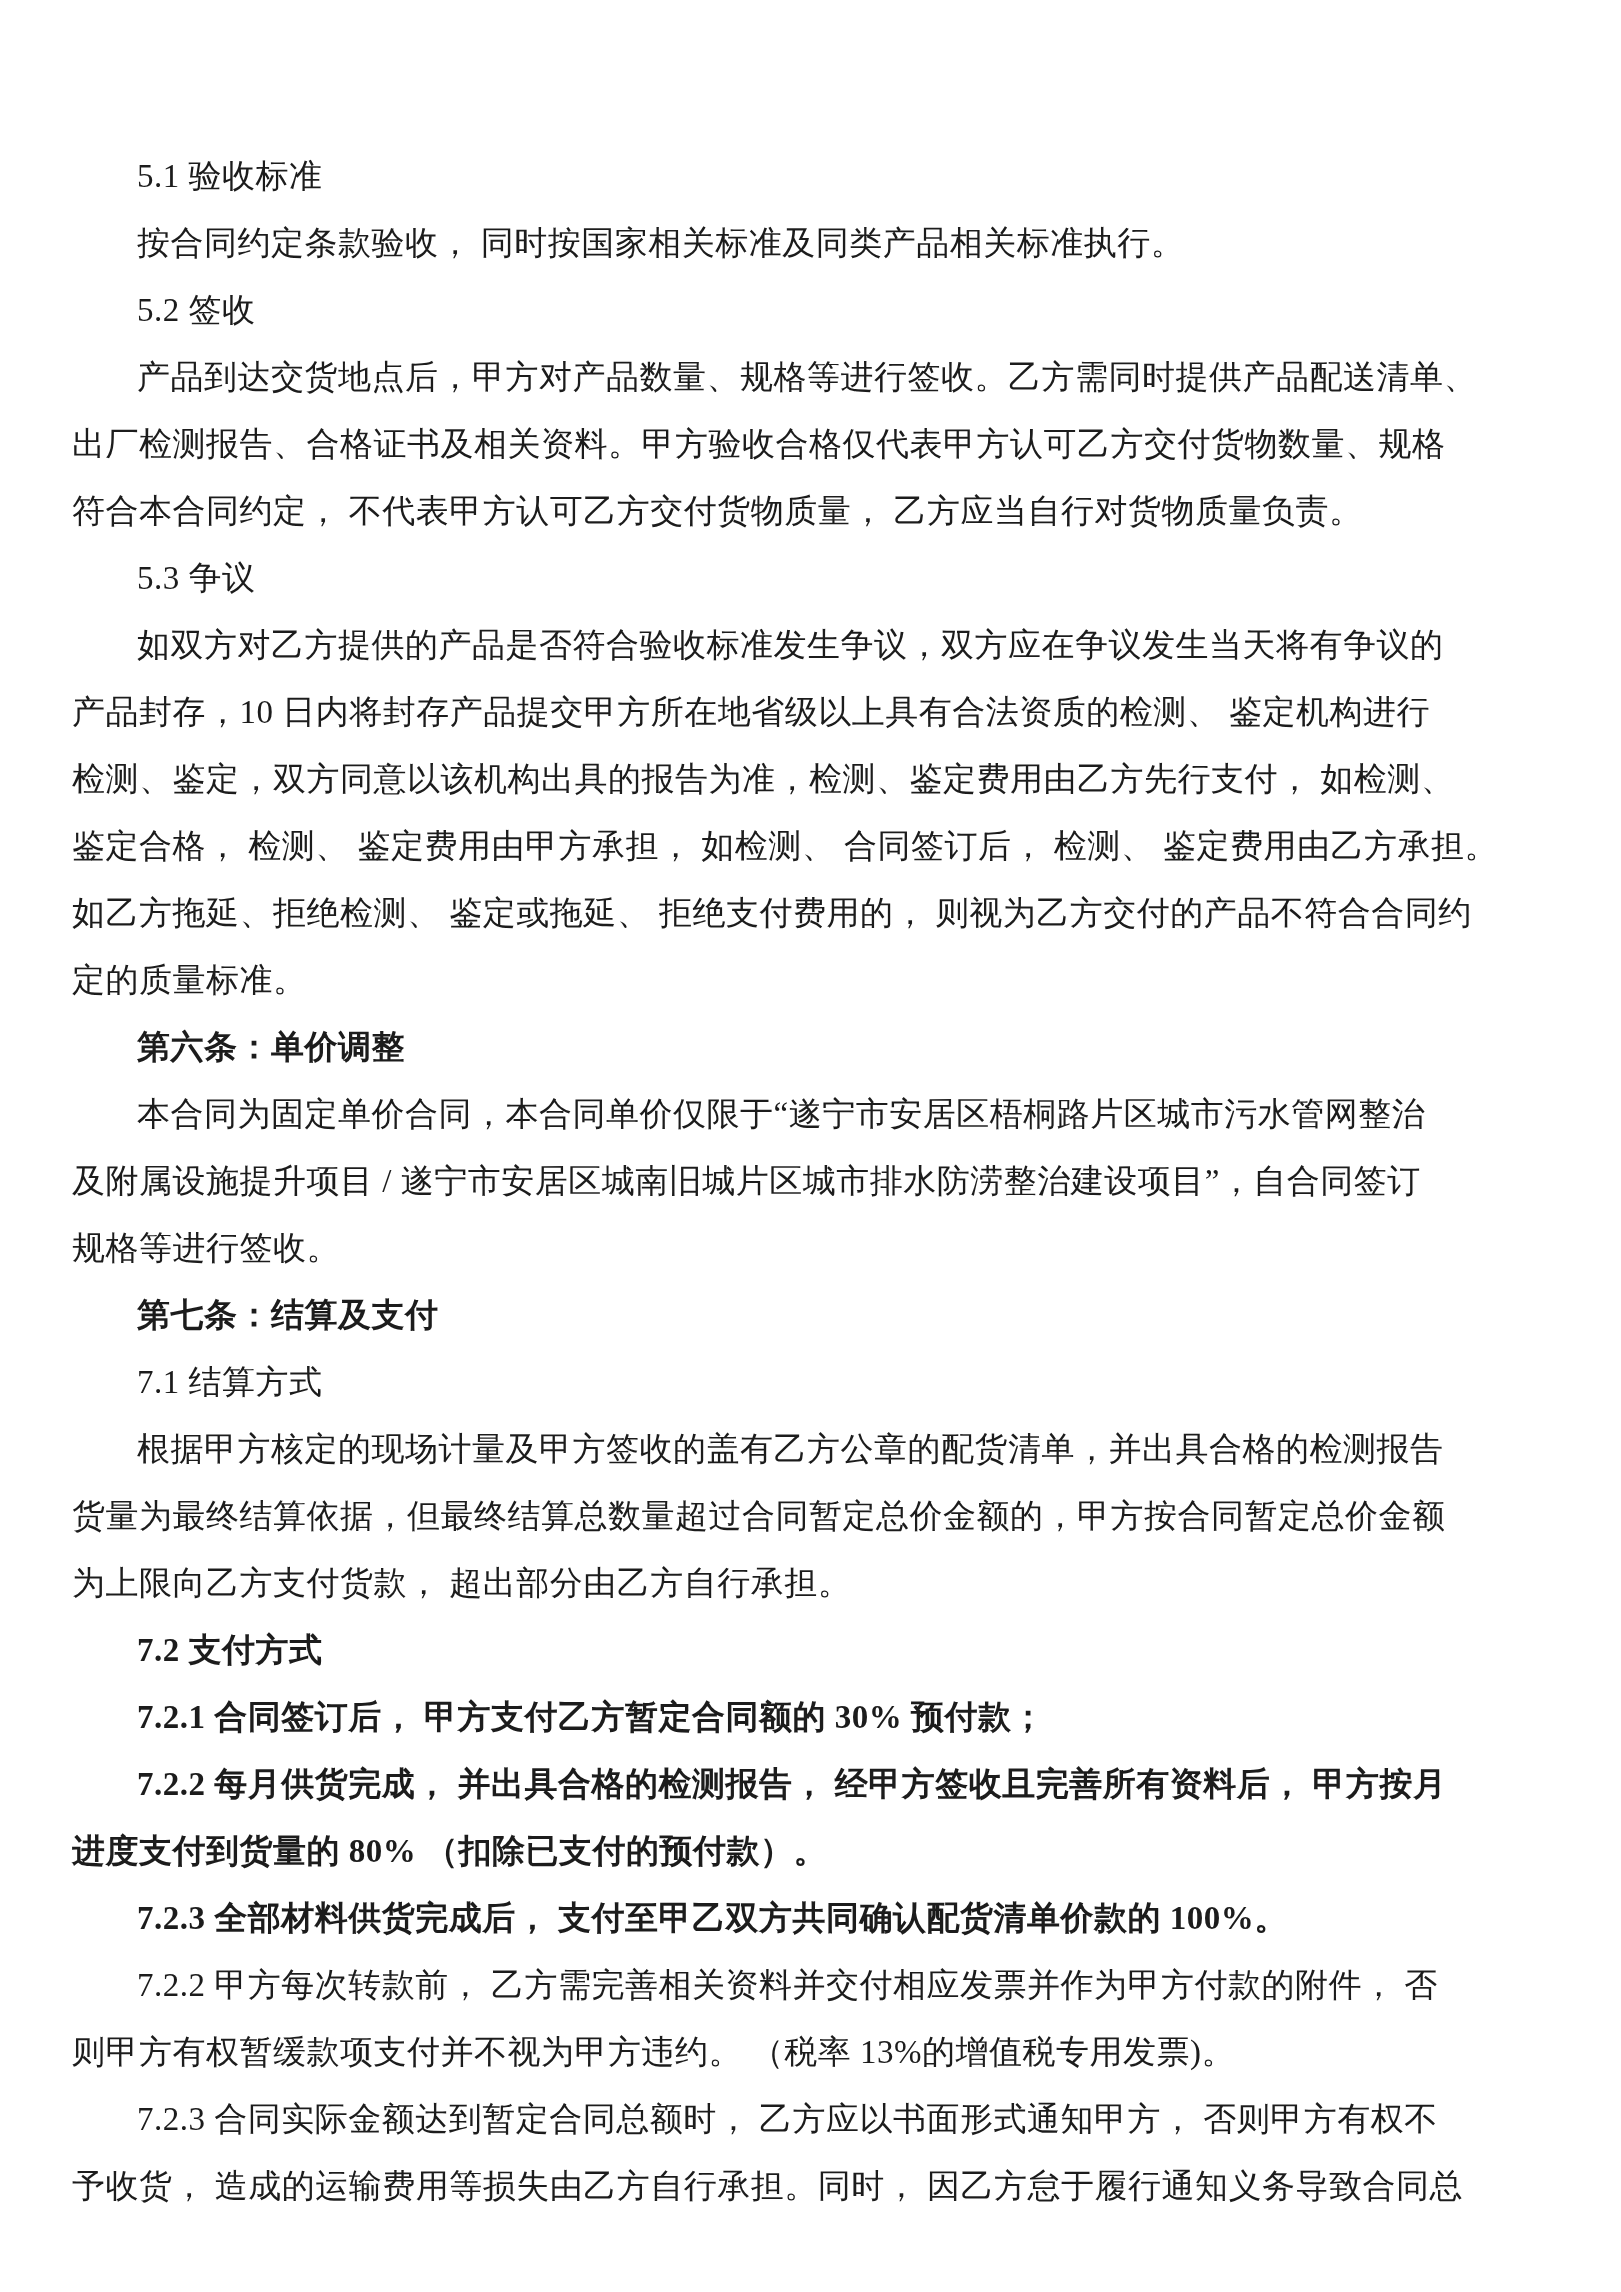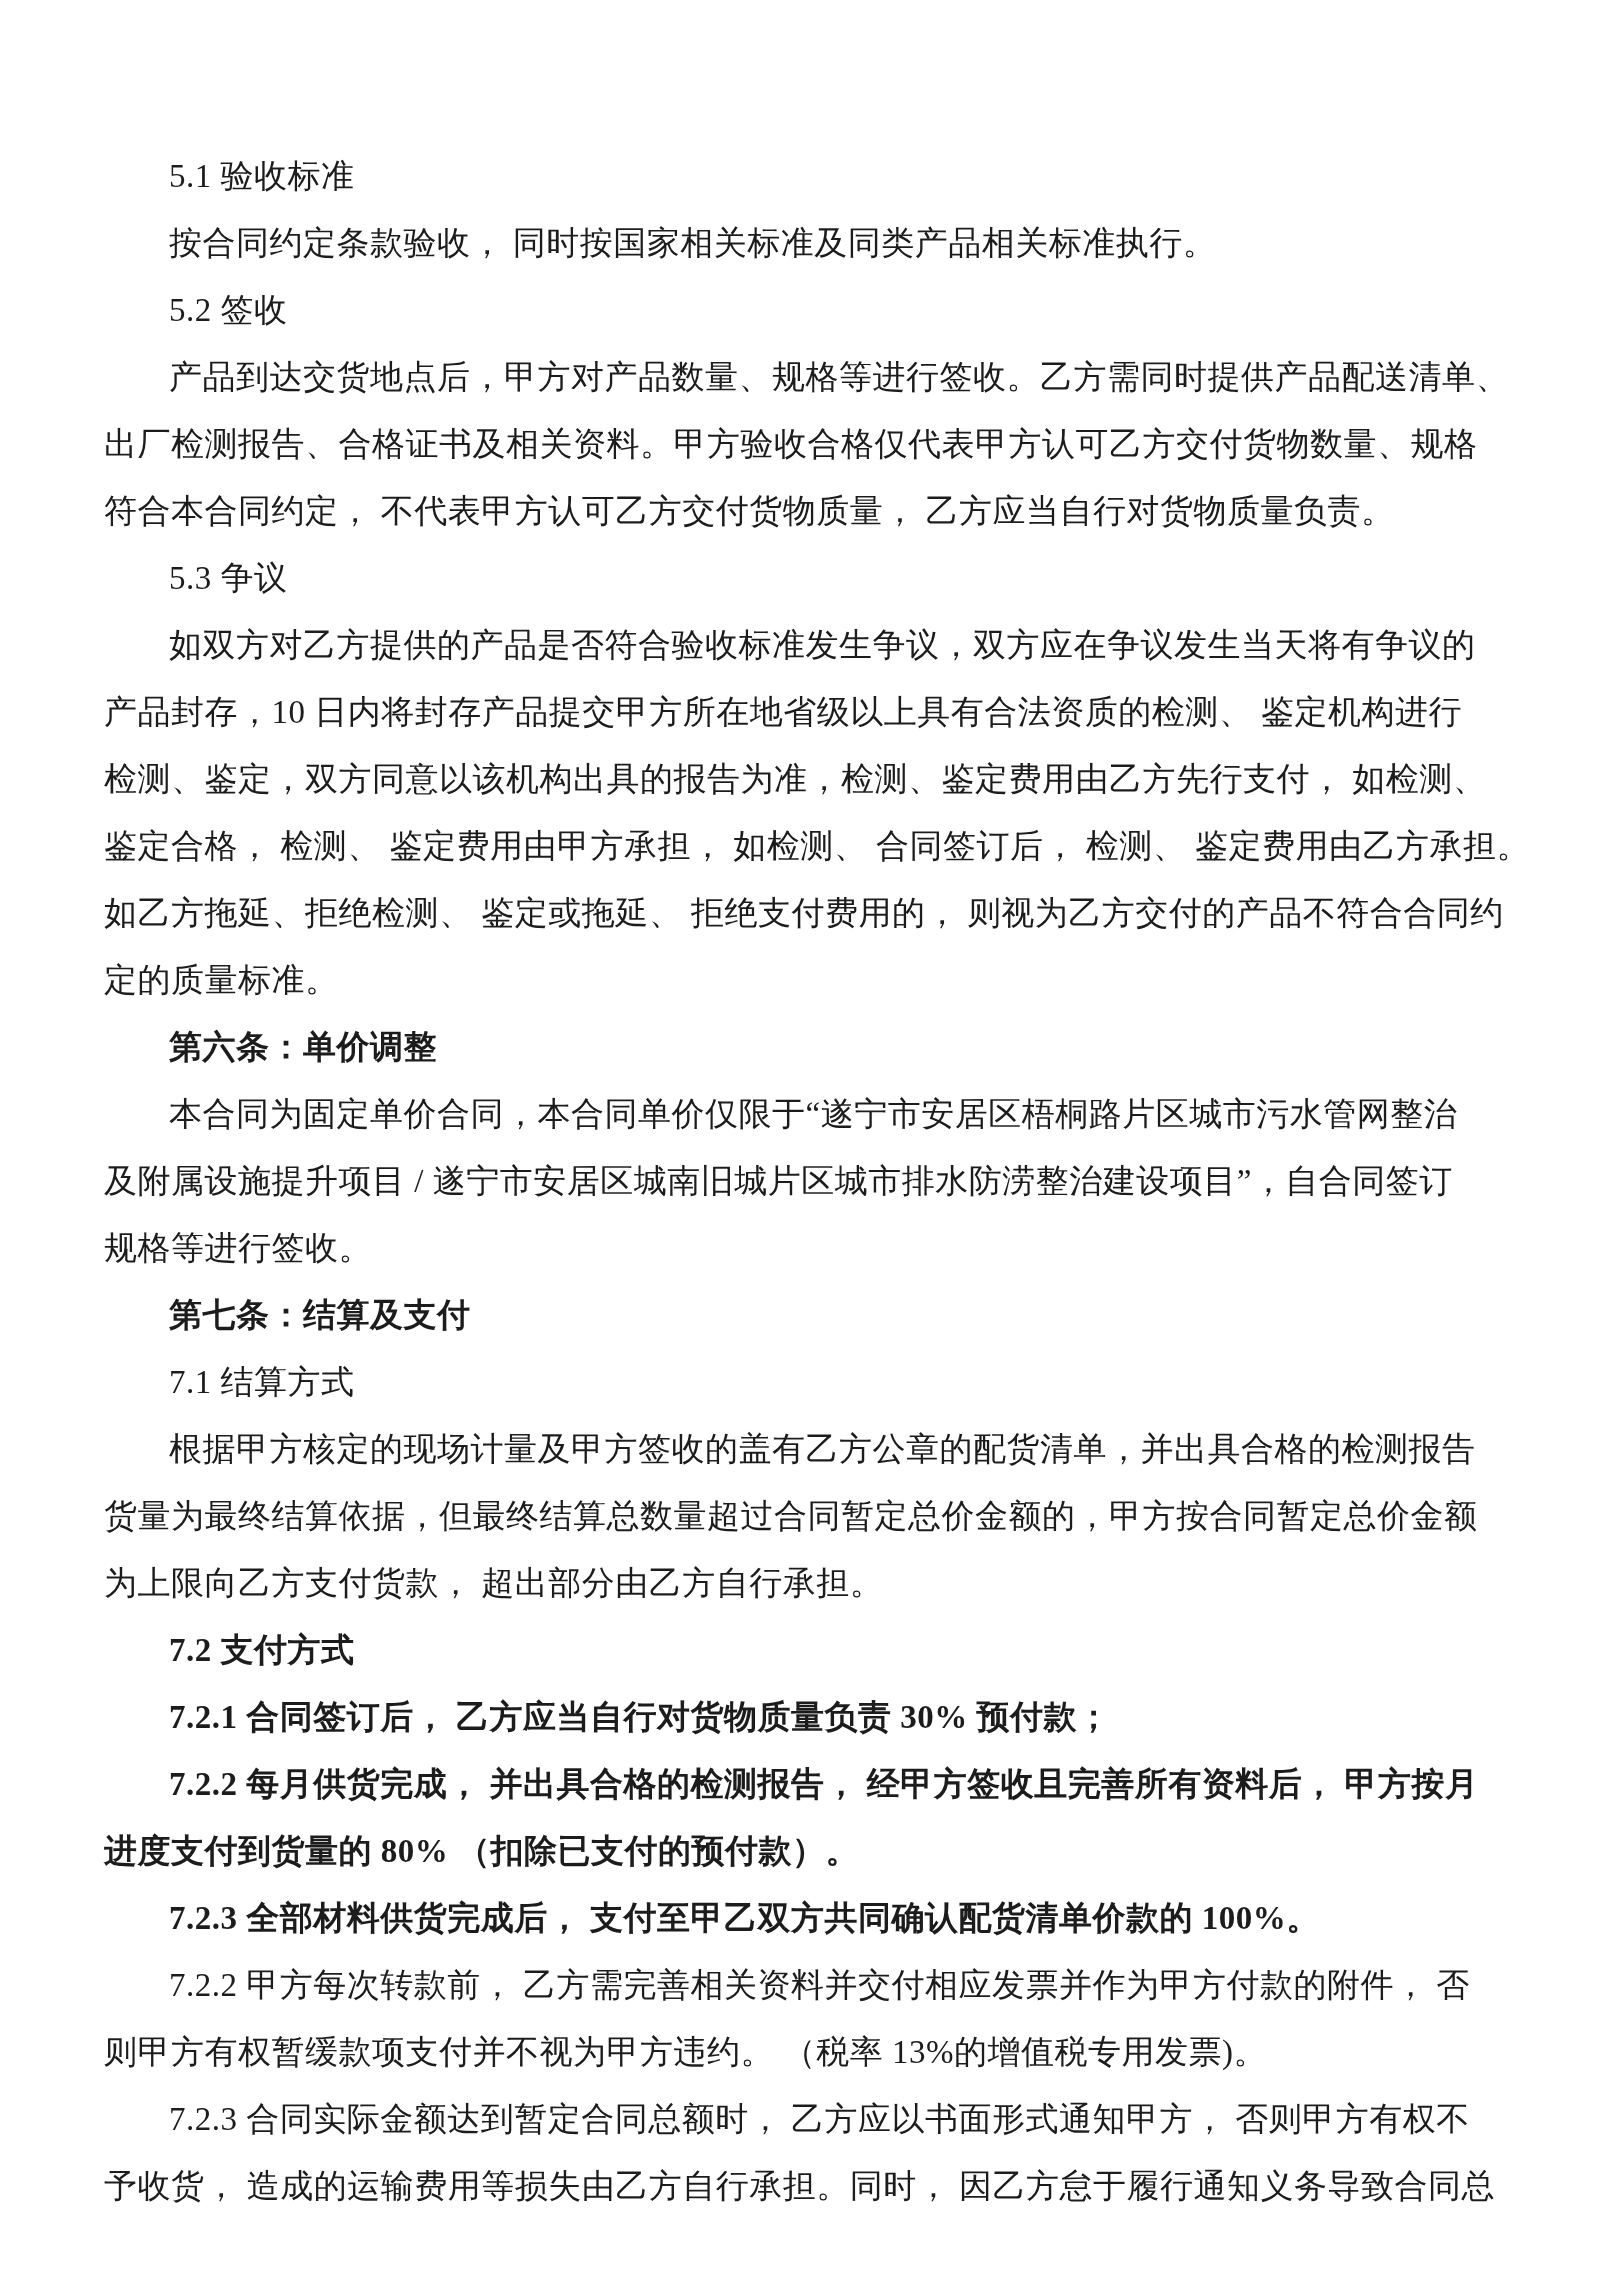--- a/index.html
+++ b/index.html
@@ -8,21 +8,21 @@
   }
   body {
     width: 1621px;
     height: 2293px;
     background: #ffffff;
     overflow: hidden;
     font-family: "Liberation Serif", "DejaVu Serif", serif;
     color: #1c1c1c;
   }
   .doc {
-    padding: 143px 118px 0 104px;
+    padding: 143px 118px 0 72px;
   }
   .line {
     margin: 0;
     font-size: 33px;
     line-height: 67px;
     height: 67px;
     white-space: nowrap;
     letter-spacing: 0.5px;
   }
   .indent {
@@ -56,21 +56,21 @@
   <p class="line indent">本合同为固定单价合同，本合同单价仅限于“遂宁市安居区梧桐路片区城市污水管网整治</p>
   <p class="line">及附属设施提升项目 / 遂宁市安居区城南旧城片区城市排水防涝整治建设项目”，自合同签订</p>
   <p class="line">规格等进行签收。</p>
   <p class="line indent bold">第七条：结算及支付</p>
   <p class="line indent">7.1 结算方式</p>
   <p class="line indent">根据甲方核定的现场计量及甲方签收的盖有乙方公章的配货清单，并出具合格的检测报告</p>
   <p class="line">货量为最终结算依据，但最终结算总数量超过合同暂定总价金额的，甲方按合同暂定总价金额</p>
   <p class="line">为上限向乙方支付货款， 超出部分由乙方自行承担。</p>
   <p class="line indent bold">7.2 支付方式</p>
   <p class="line indent bold">
-    <span>7.2.1 合同签订后， 乙方应当自行对货物质量负责</span><span class="uline">&nbsp;30%&nbsp;</span><span>预付款；</span>
+    <span>7.2.1 合同签订后， 甲方支付乙方暂定合同额的</span><span class="uline">&nbsp;30%&nbsp;</span><span>预付款；</span>
   </p>
   <p class="line indent bold">7.2.2 每月供货完成， 并出具合格的检测报告， 经甲方签收且完善所有资料后， 甲方按月</p>
   <p class="line bold">进度支付到货量的 80% （扣除已支付的预付款）。</p>
   <p class="line indent bold">7.2.3 全部材料供货完成后， 支付至甲乙双方共同确认配货清单价款的 100%。</p>
   <p class="line indent">7.2.2 甲方每次转款前， 乙方需完善相关资料并交付相应发票并作为甲方付款的附件， 否</p>
   <p class="line">则甲方有权暂缓款项支付并不视为甲方违约。 （税率 13%的增值税专用发票)。</p>
   <p class="line indent">7.2.3 合同实际金额达到暂定合同总额时， 乙方应以书面形式通知甲方， 否则甲方有权不</p>
   <p class="line">予收货， 造成的运输费用等损失由乙方自行承担。同时， 因乙方怠于履行通知义务导致合同总</p>
 </div>
 

